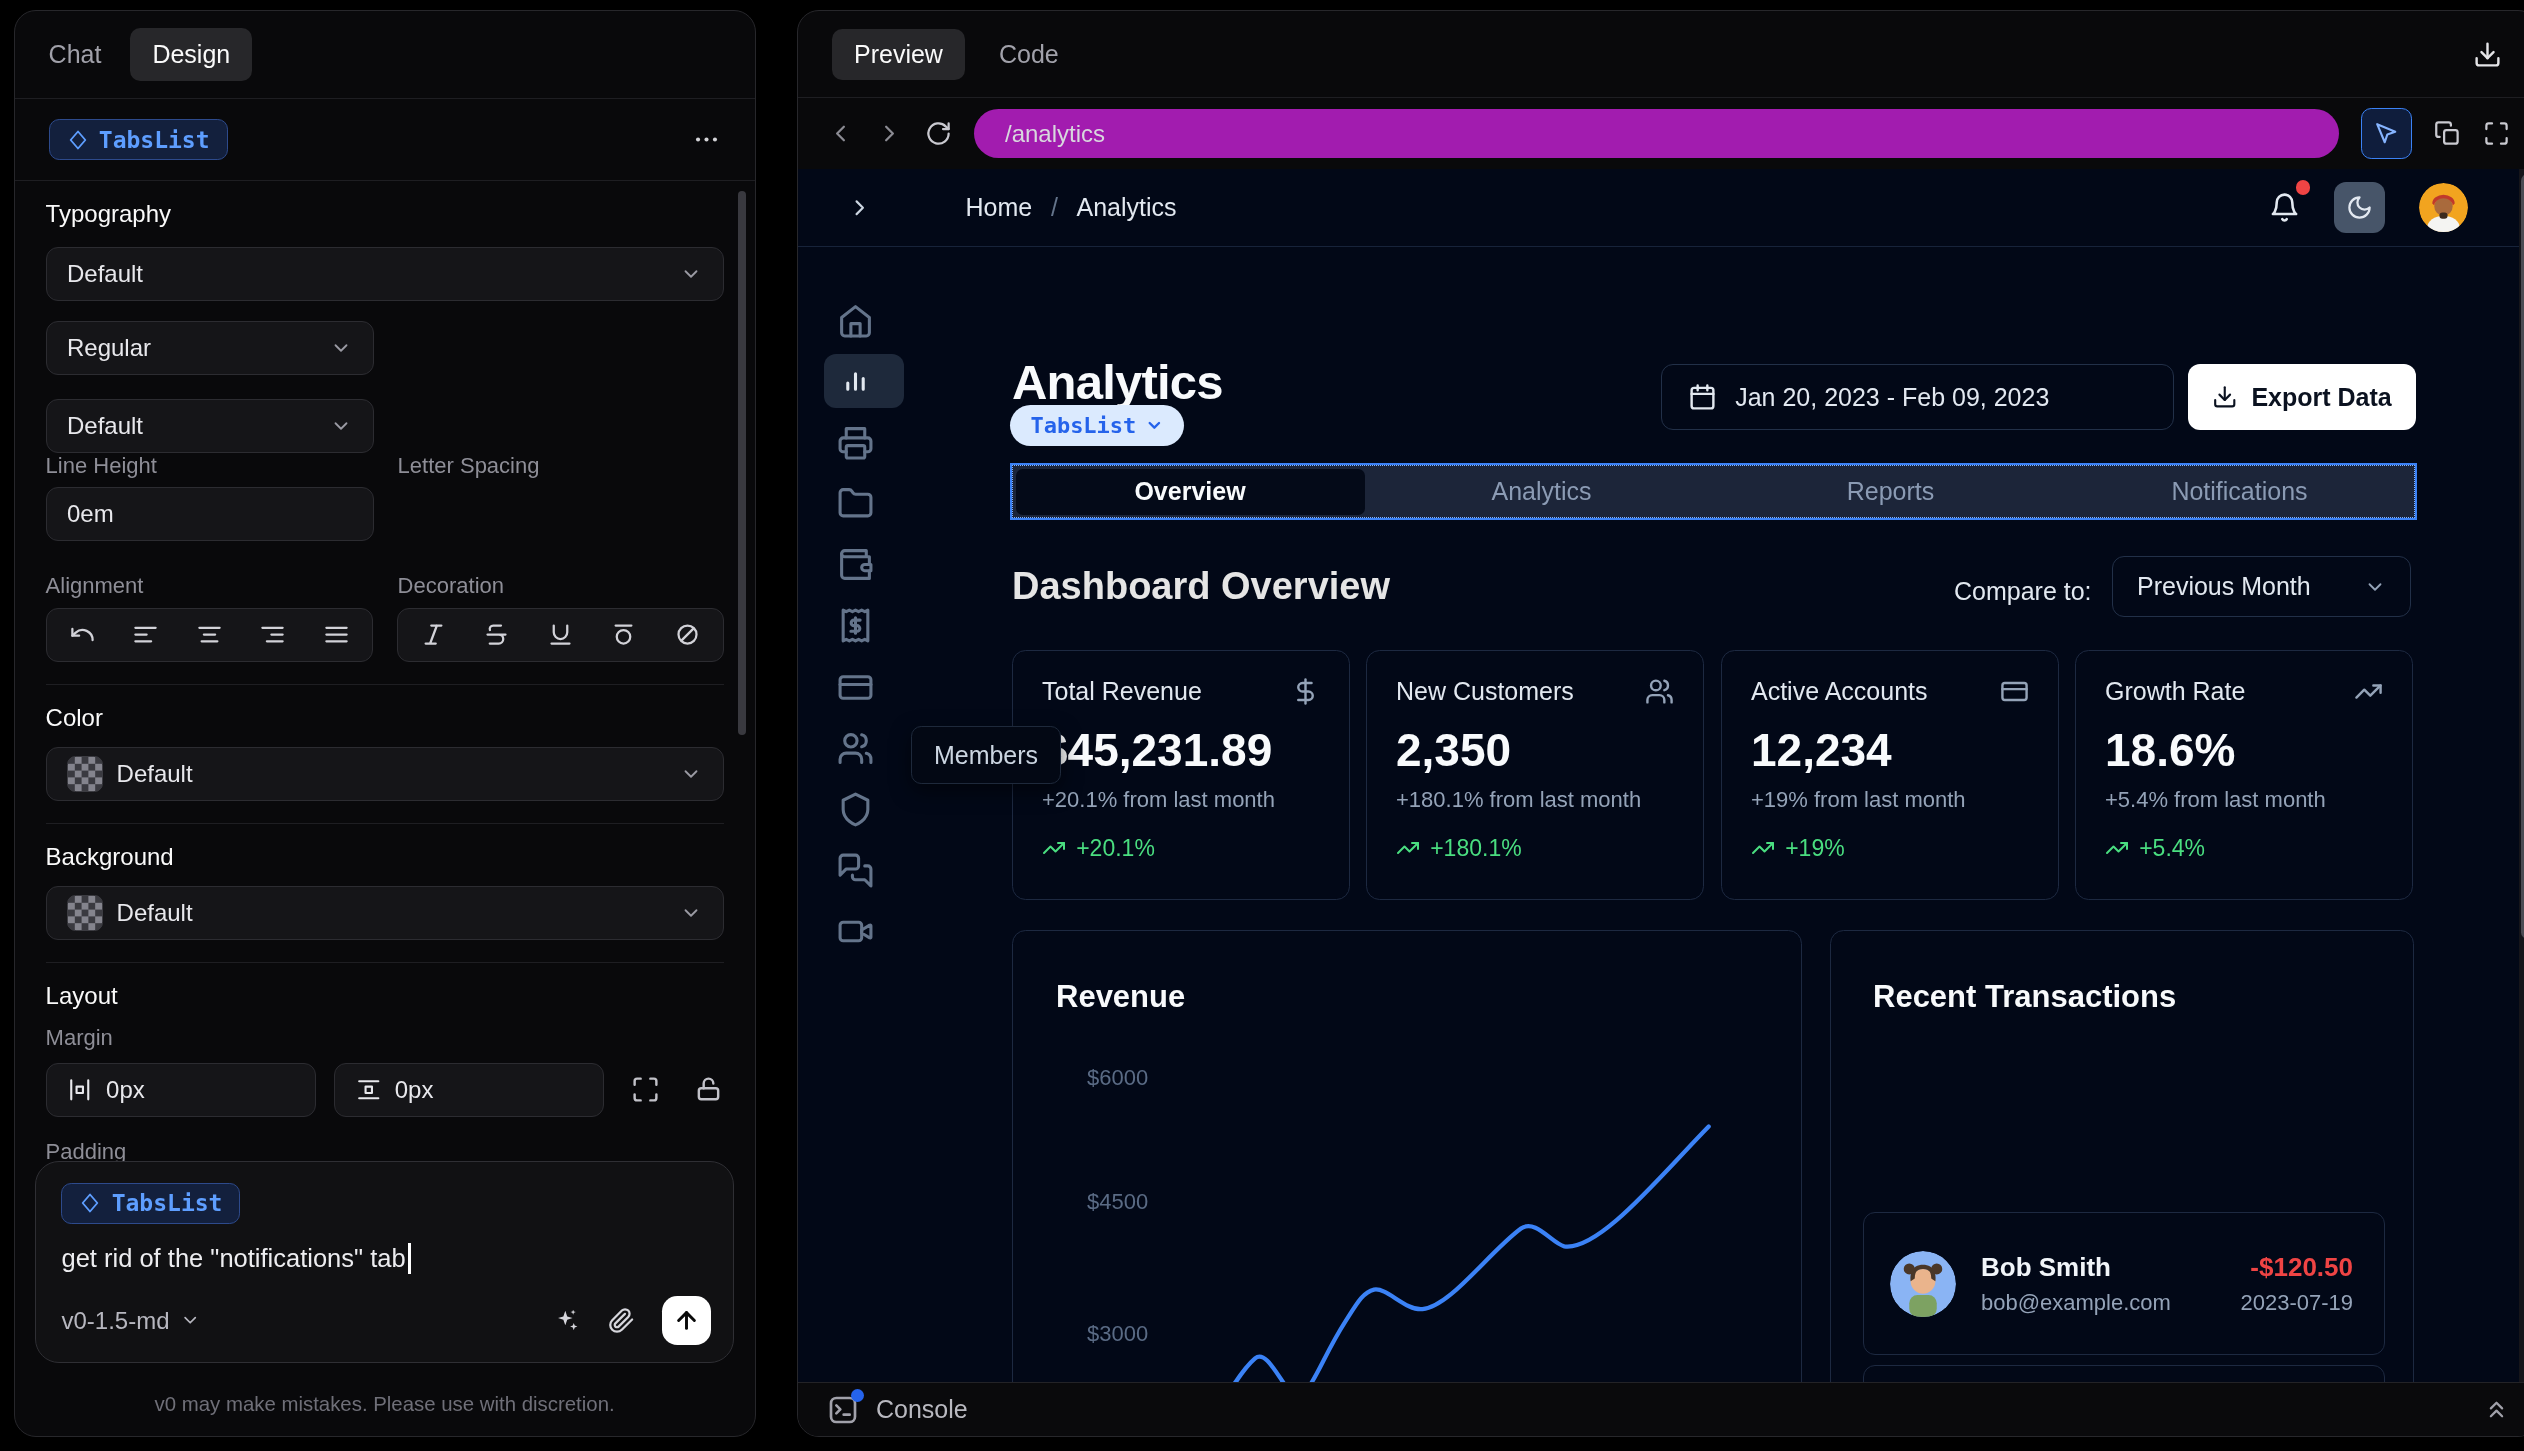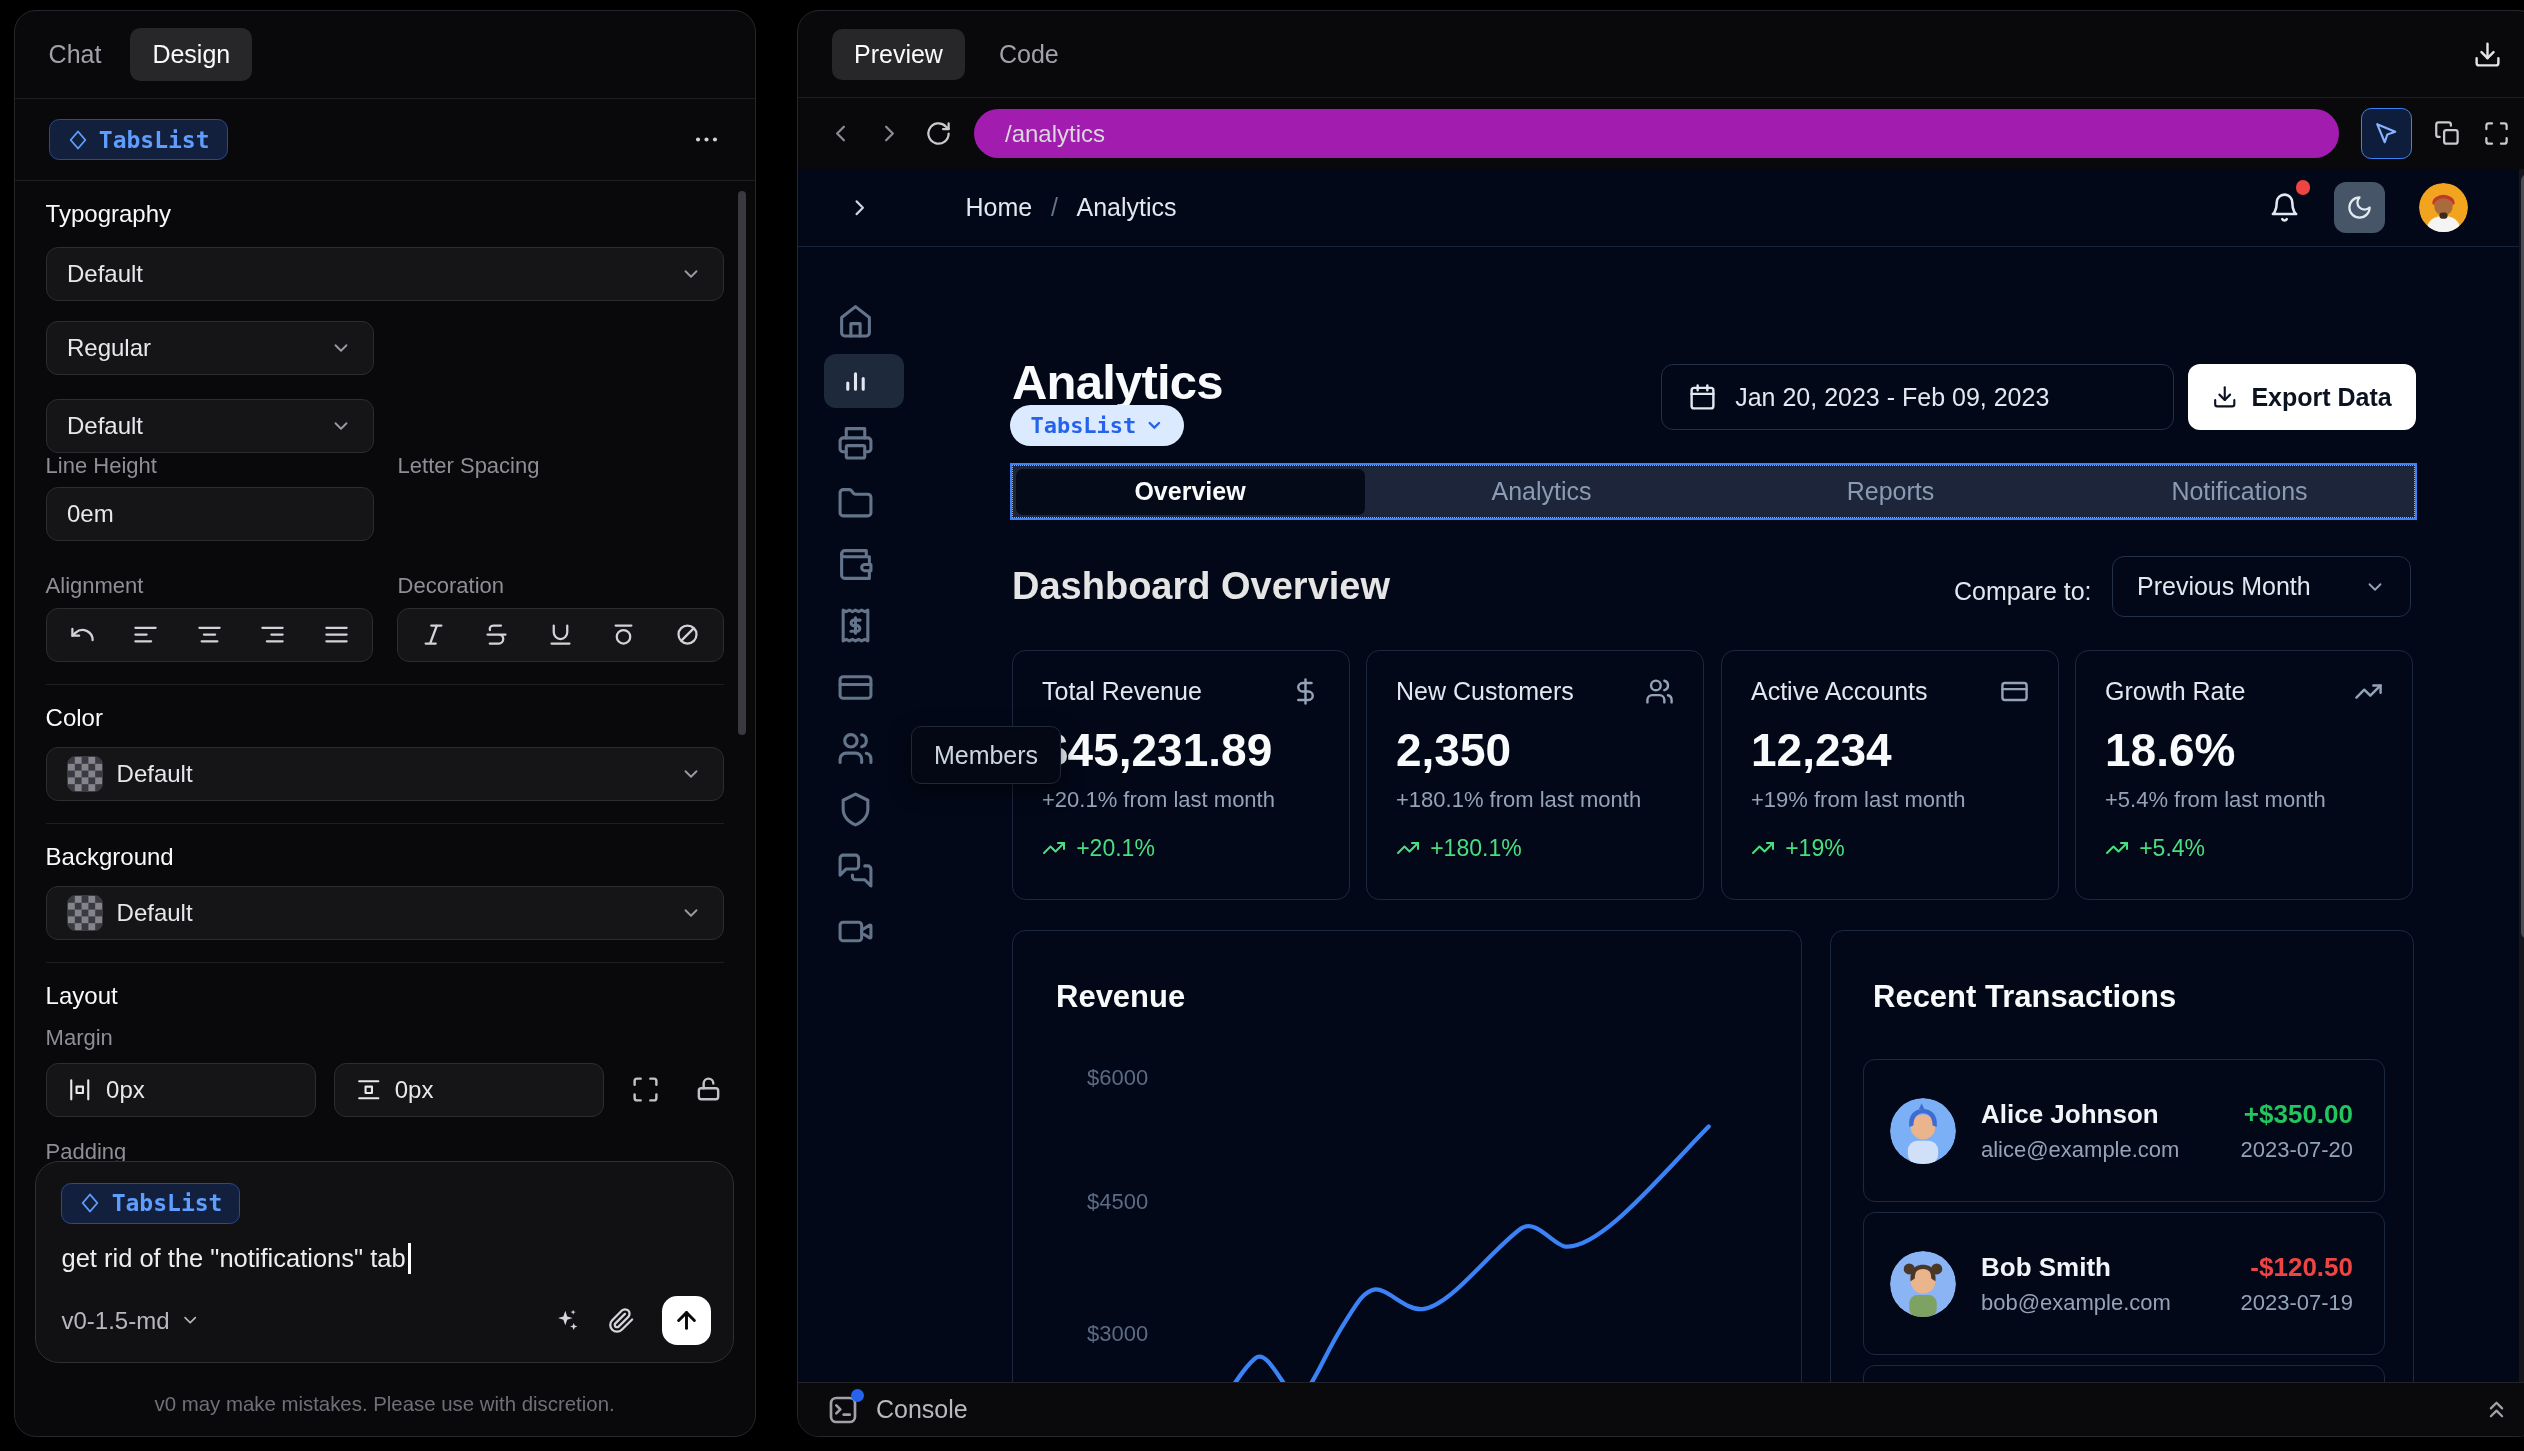--- a/index.html
+++ b/index.html
@@ -683,39 +683,20 @@
         <div class="ylab" style="top:134px;">$6000</div>
         <div class="ylab" style="top:258px;">$4500</div>
         <div class="ylab" style="top:390px;">$3000</div>
         <svg width="790" height="476" viewBox="0 0 930 560" style="position:absolute;left:0;top:0;">
           <path d="M 222,600 C 240,566 265,520 285,503 C 300,490 318,540 332,547 C 348,553 362,505 391,460 C 405,438 412,425 425,422 C 440,419 462,447 482,445 C 515,442 560,378 598,350 C 615,338 635,368 649,371 C 690,377 762,288 819,230" fill="none" stroke="#3b82f6" stroke-width="5" stroke-linecap="round"></path>
         </svg>
       </div>
 
       <div class="tx-card">
         <div class="tx-title">Recent Transactions</div>
-        <div class="tx-item" style="top:128px;">
-          <span class="avatar" style="width:66px;height:66px;flex:0 0 66px;">
-            <svg width="66" height="66" viewBox="0 0 48 48">
-                <circle cx="24" cy="24" r="24" fill="#7cb0f6"></circle>
-                <rect x="13" y="31" width="22" height="17" rx="7" fill="#cfe0f8"></rect>
-                <circle cx="24" cy="21" r="9" fill="#eab48c"></circle>
-                <path d="M14 21c-1-9 4-13 10-13s11 4 10 13l-3-1c0-6-3-9-7-9s-7 3-7 9Z" fill="#3f6cd1"></path>
-                <path d="M21 8l2-4 2 4Z" fill="#3f6cd1"></path>
-              </svg>
-          </span>
-          <span>
-            <div class="tx-name">Alice Johnson</div>
-            <div class="tx-email">alice@example.com</div>
-          </span>
-          <span class="tx-right">
-            <div class="tx-amt pos">+$350.00</div>
-            <div class="tx-date">2023-07-20</div>
-          </span>
-        </div>
         <div class="tx-item" style="top:281px;">
           <span class="avatar" style="width:66px;height:66px;flex:0 0 66px;">
             <svg width="66" height="66" viewBox="0 0 48 48">
                 <circle cx="24" cy="24" r="24" fill="#8ab4f4"></circle>
                 <rect x="14" y="32" width="20" height="16" rx="6" fill="#7da262"></rect>
                 <circle cx="24" cy="22" r="9" fill="#eab48c"></circle>
                 <path d="M15 22c-1-8 3-12 9-12s10 4 9 12l-3-2c0-5-2-7-6-7s-6 2-6 7Z" fill="#4a3728"></path>
                 <circle cx="14" cy="13" r="4" fill="#4a3728"></circle>
                 <circle cx="34" cy="13" r="4" fill="#4a3728"></circle>
               </svg>

